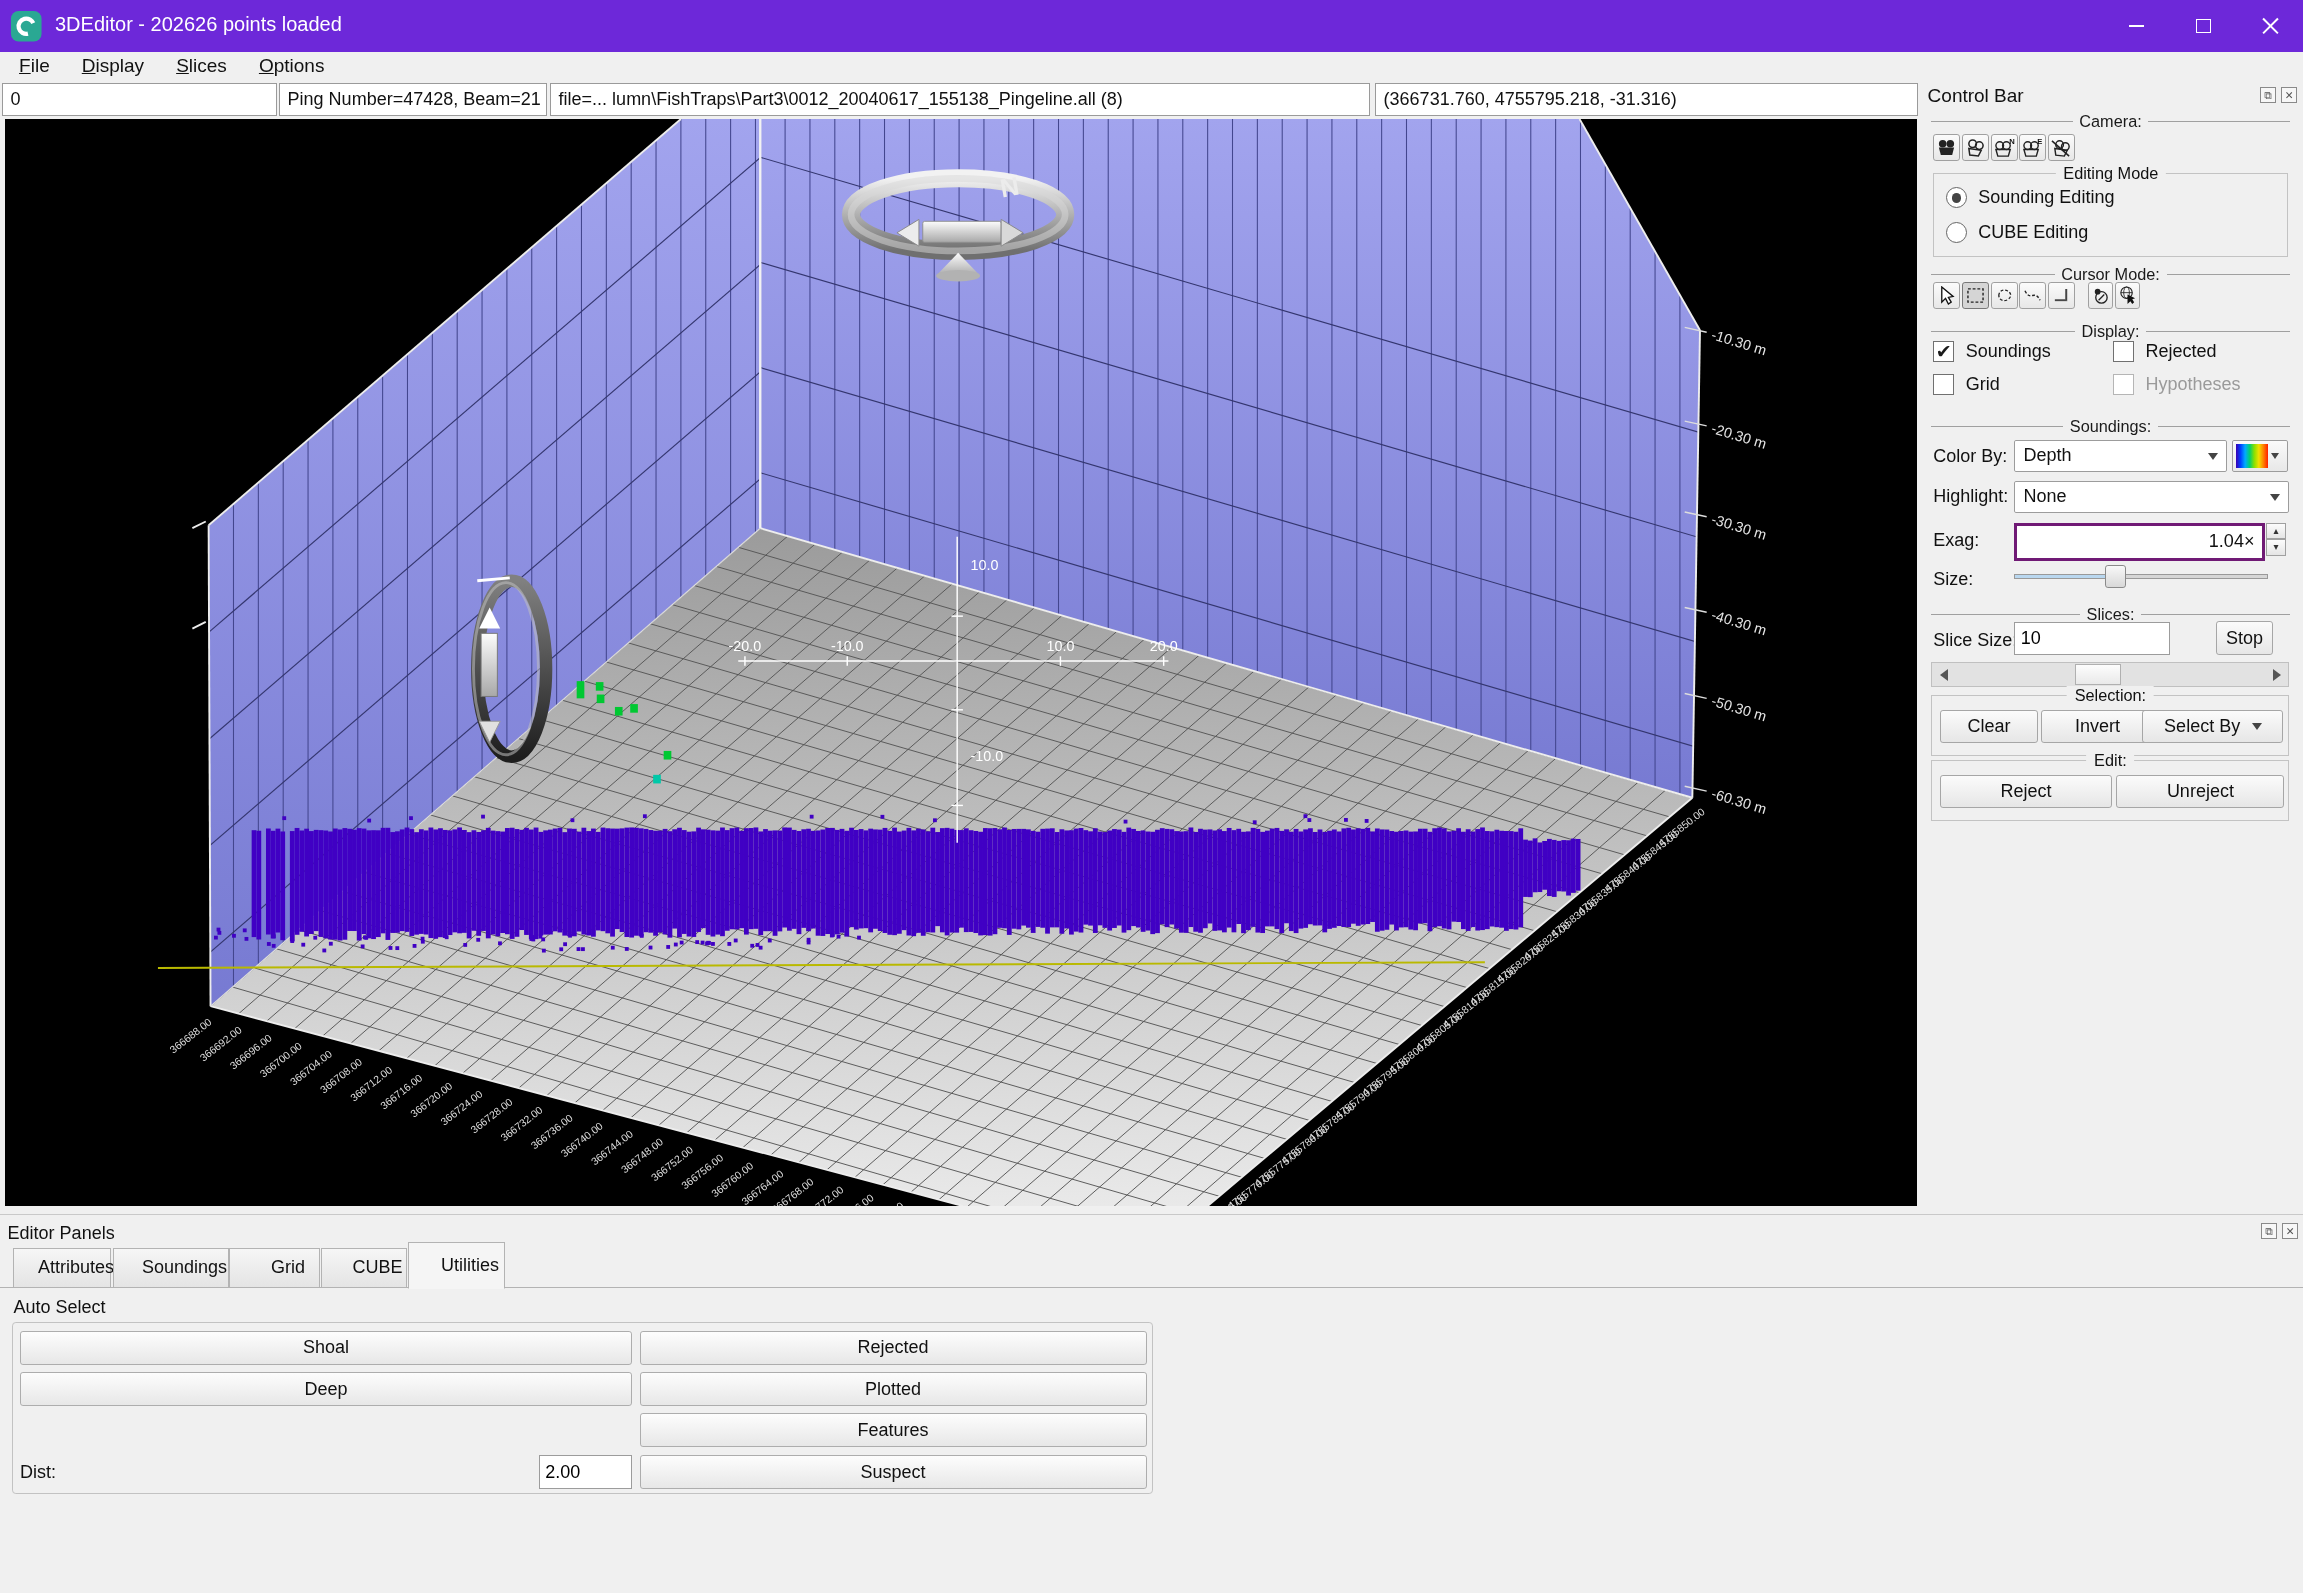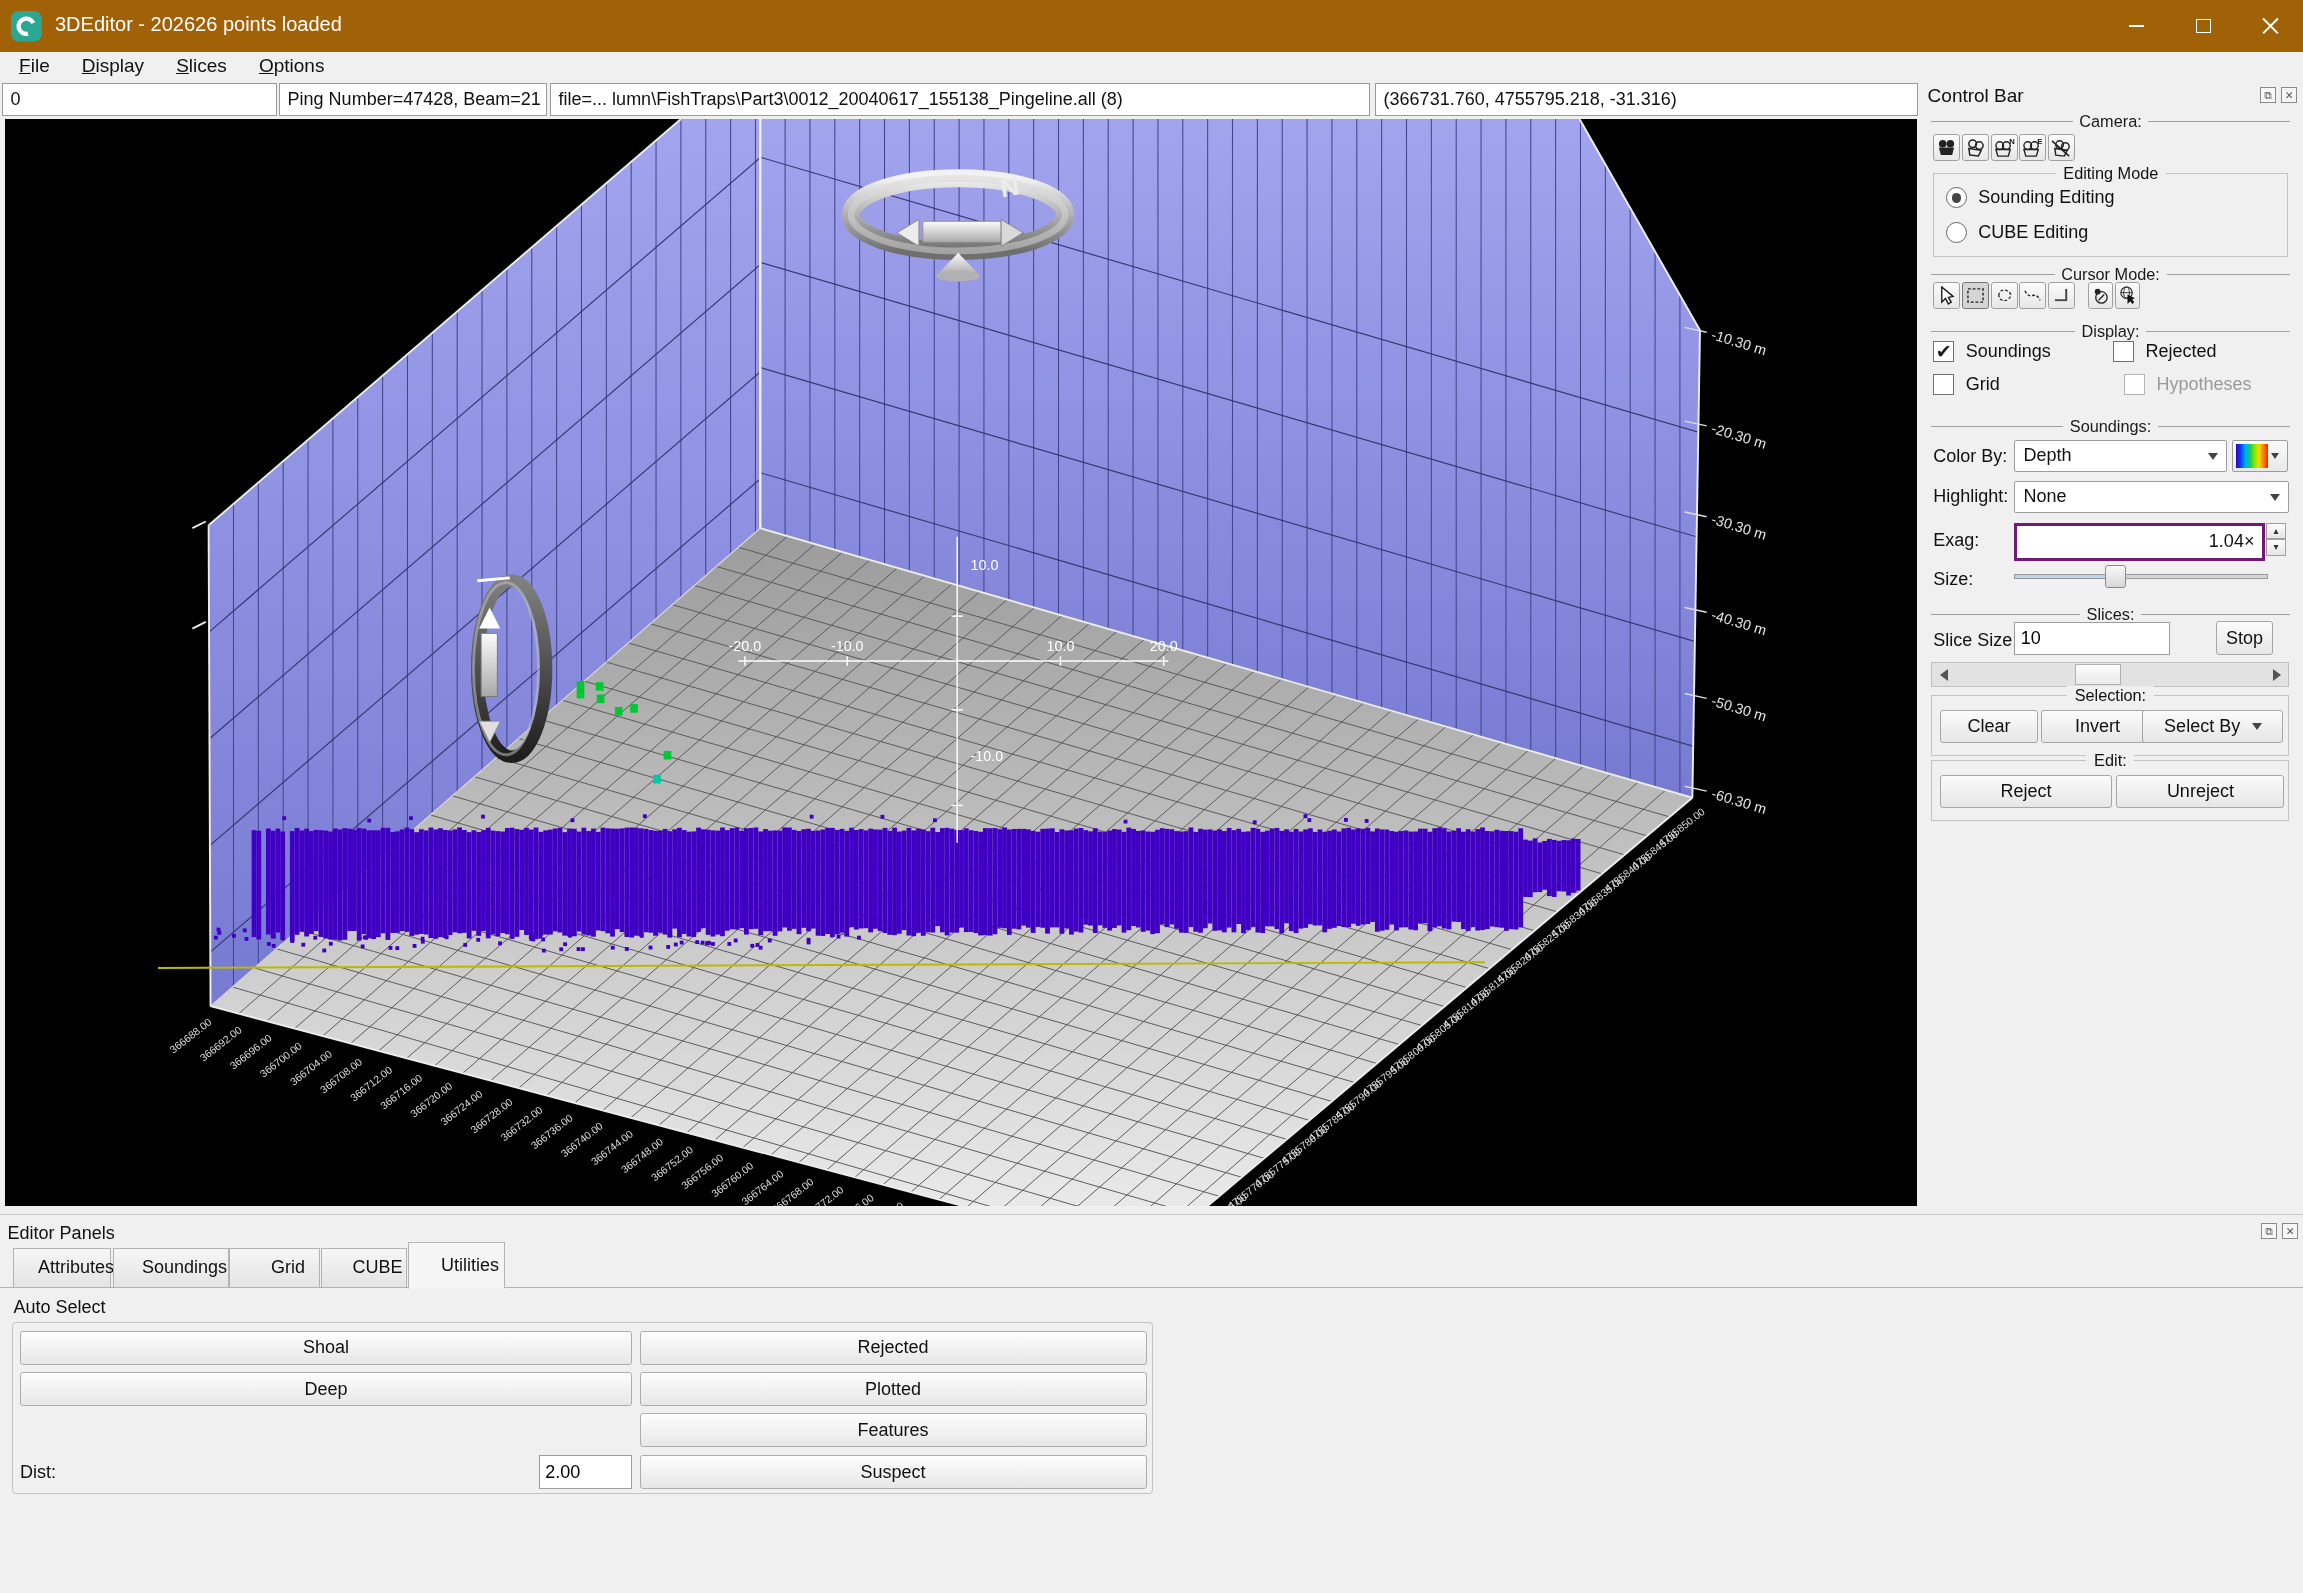--- a/index.html
+++ b/index.html
@@ -79,21 +79,21 @@
   .auto-select { position:absolute; left:13.4px; top:82px; }
   input.txt { border:1px solid #9c9c9c; background:#fff; font-size:18px; font-family:"Liberation Sans",sans-serif; padding:0 5.7px; }
 
   .icon-svg { display:block; }
 </style>
 </head>
 <body>
 
 <div class="app">
 
-  <div class="titlebar" style="background: #a16207;">
+  <div class="titlebar" style="background: #6d28d9;">
     <svg class="appicon icon-svg" width="32.5" height="32.5" viewBox="0 0 34 34">
       <rect x="1" y="1" width="32" height="32" rx="8" fill="#2aa893"></rect>
       <circle cx="17" cy="17" r="8" fill="none" stroke="#fff" stroke-width="4.5" stroke-dasharray="30 14" transform="rotate(120 17 17)"></circle>
     </svg>
     <span class="wtitle">3DEditor - 202626 points loaded</span>
     <div class="wbtn min">
         <div class="glyph-min"></div>
       </div>
     <div class="wbtn max">
         <div class="glyph-max"></div>
@@ -890,21 +890,21 @@
         <span>Soundings</span>
     </div>
     <div class="check" style="left:195px; top:260px;">
       <div class="cbox"></div>
         <span>Rejected</span>
     </div>
     <div class="check" style="left:15.3px; top:293px;">
       <div class="cbox"></div>
         <span>Grid</span>
     </div>
-    <div class="check disabled" style="left:206px; top:293px;">
+    <div class="check disabled" style="left:195px; top:293px;">
       <div class="cbox"></div>
         <span>Hypotheses</span>
     </div>
 
     <div class="sep" style="top:336px;">
         <span>Soundings:</span>
       </div>
     <div class="flabel" style="left:15.3px; top:365px;">Color By:</div>
     <div class="combo" style="left:96px; top:359px; width:213px;">
       <span>Depth</span><div class="arr"></div>

